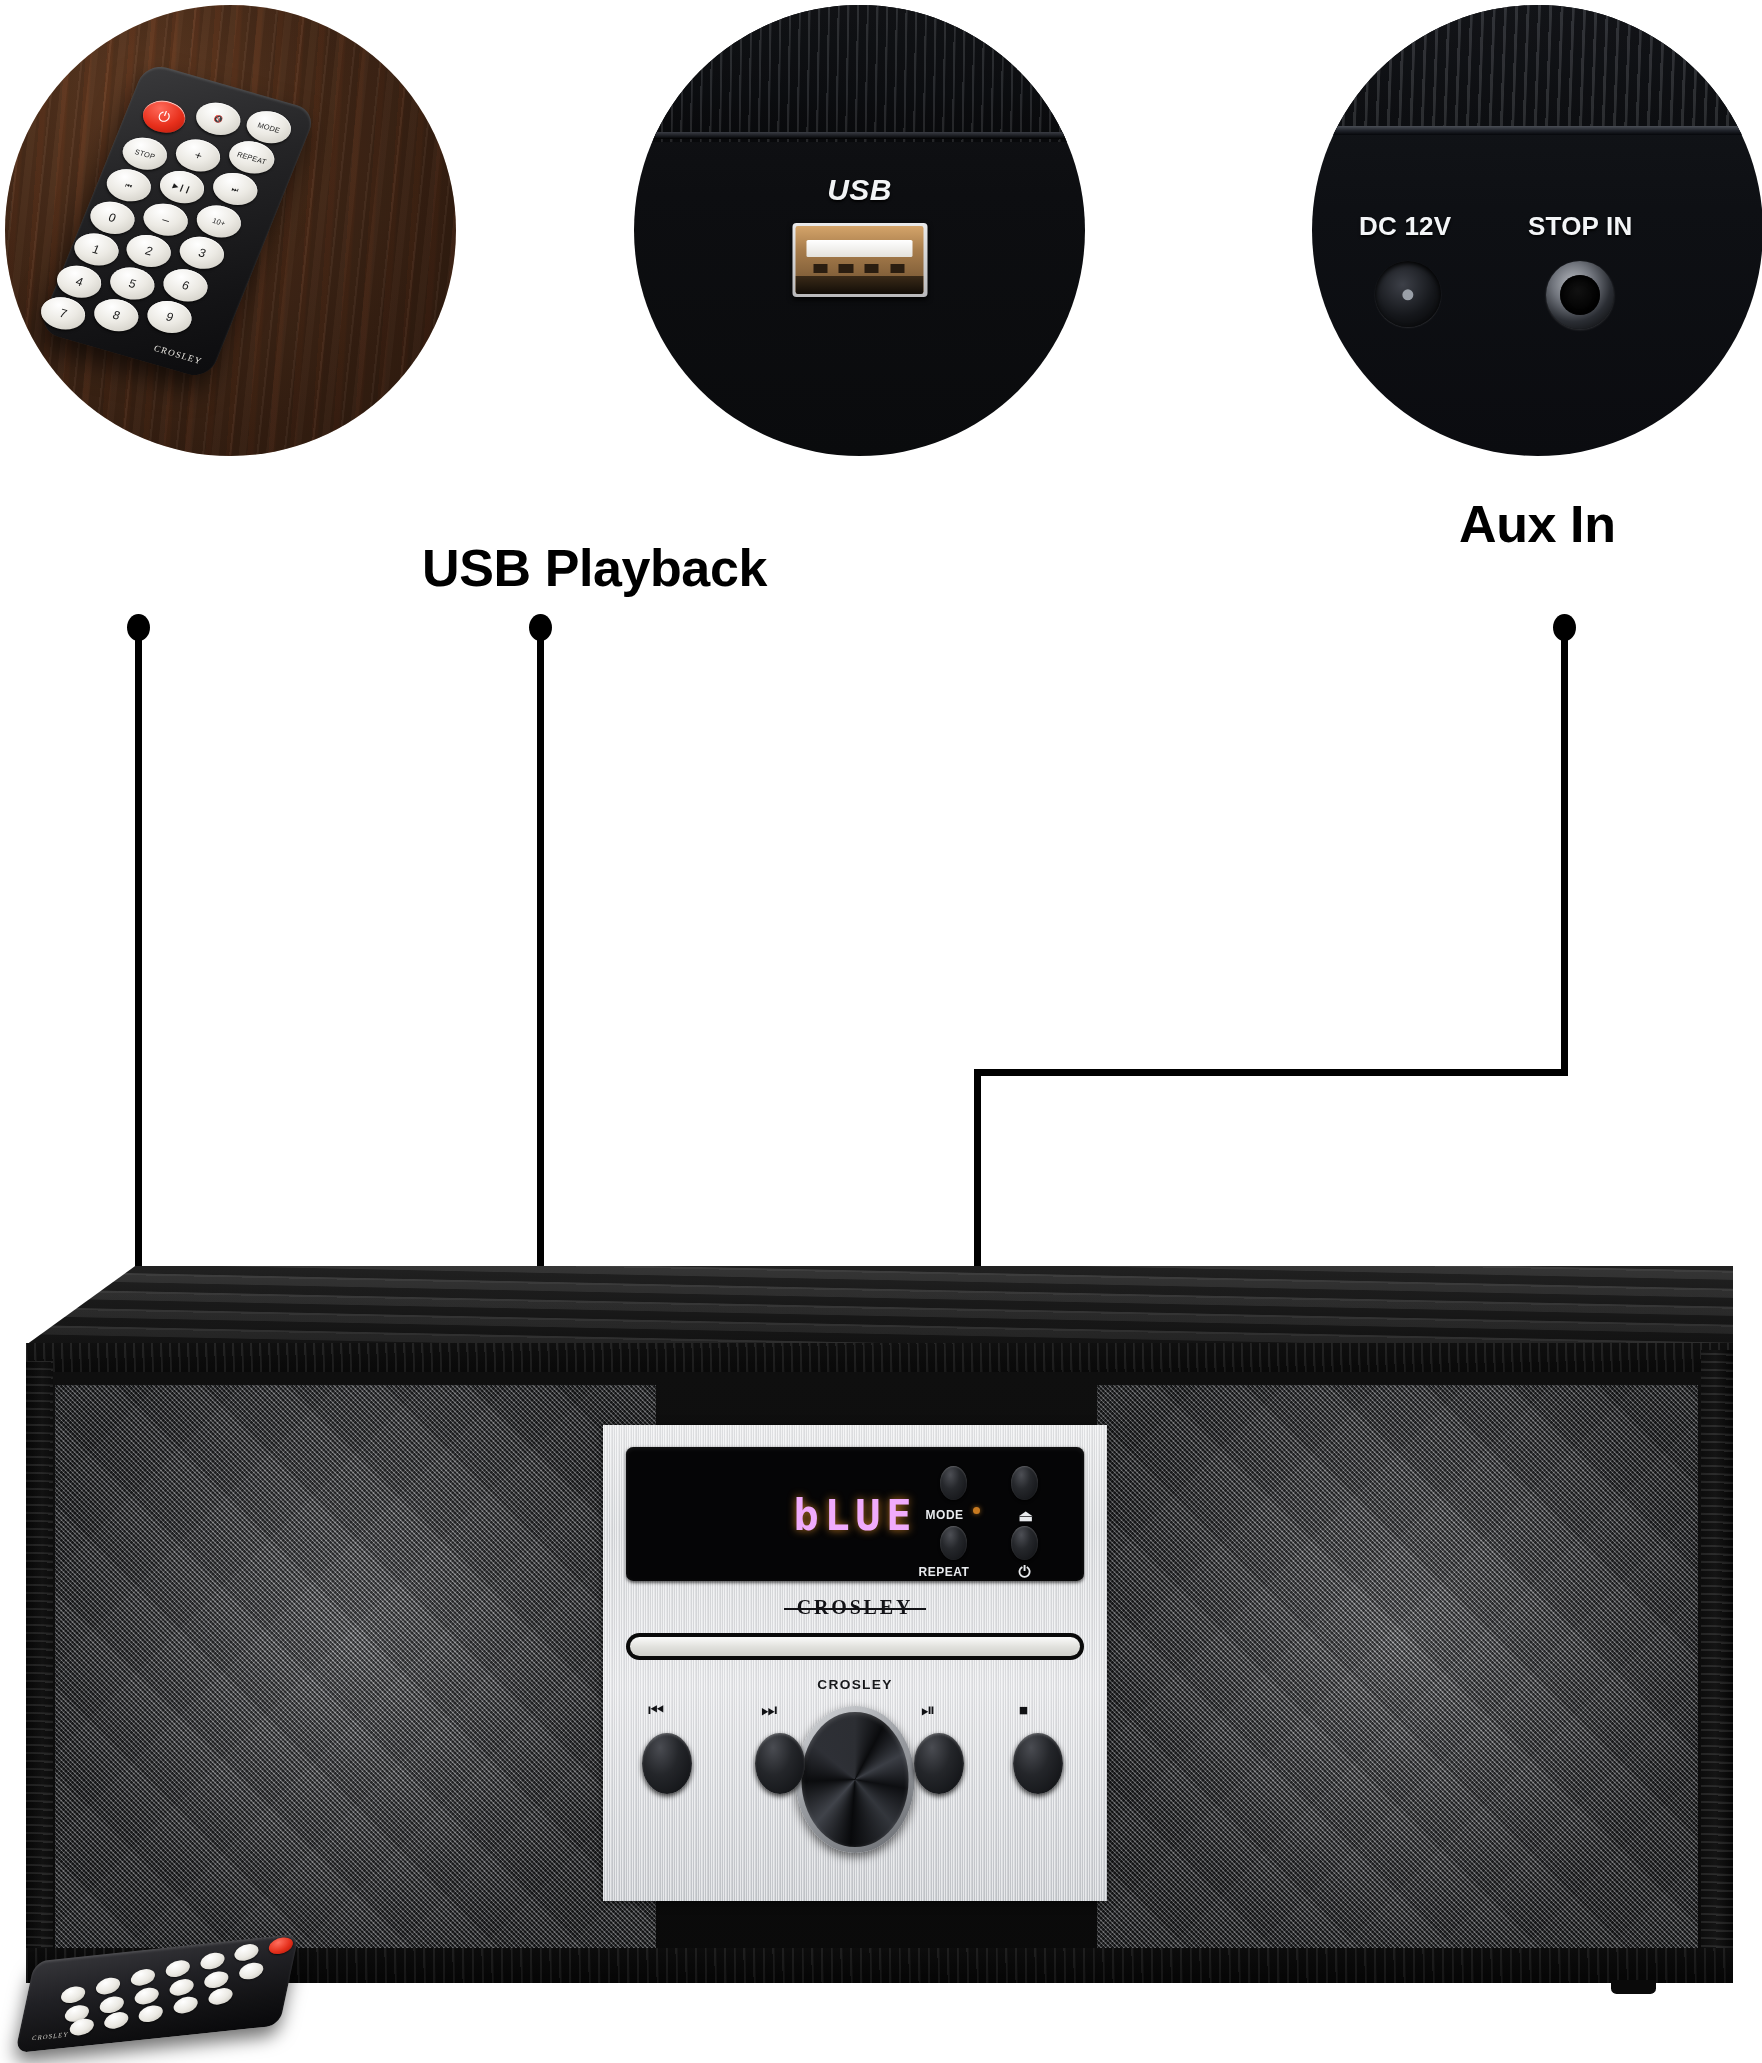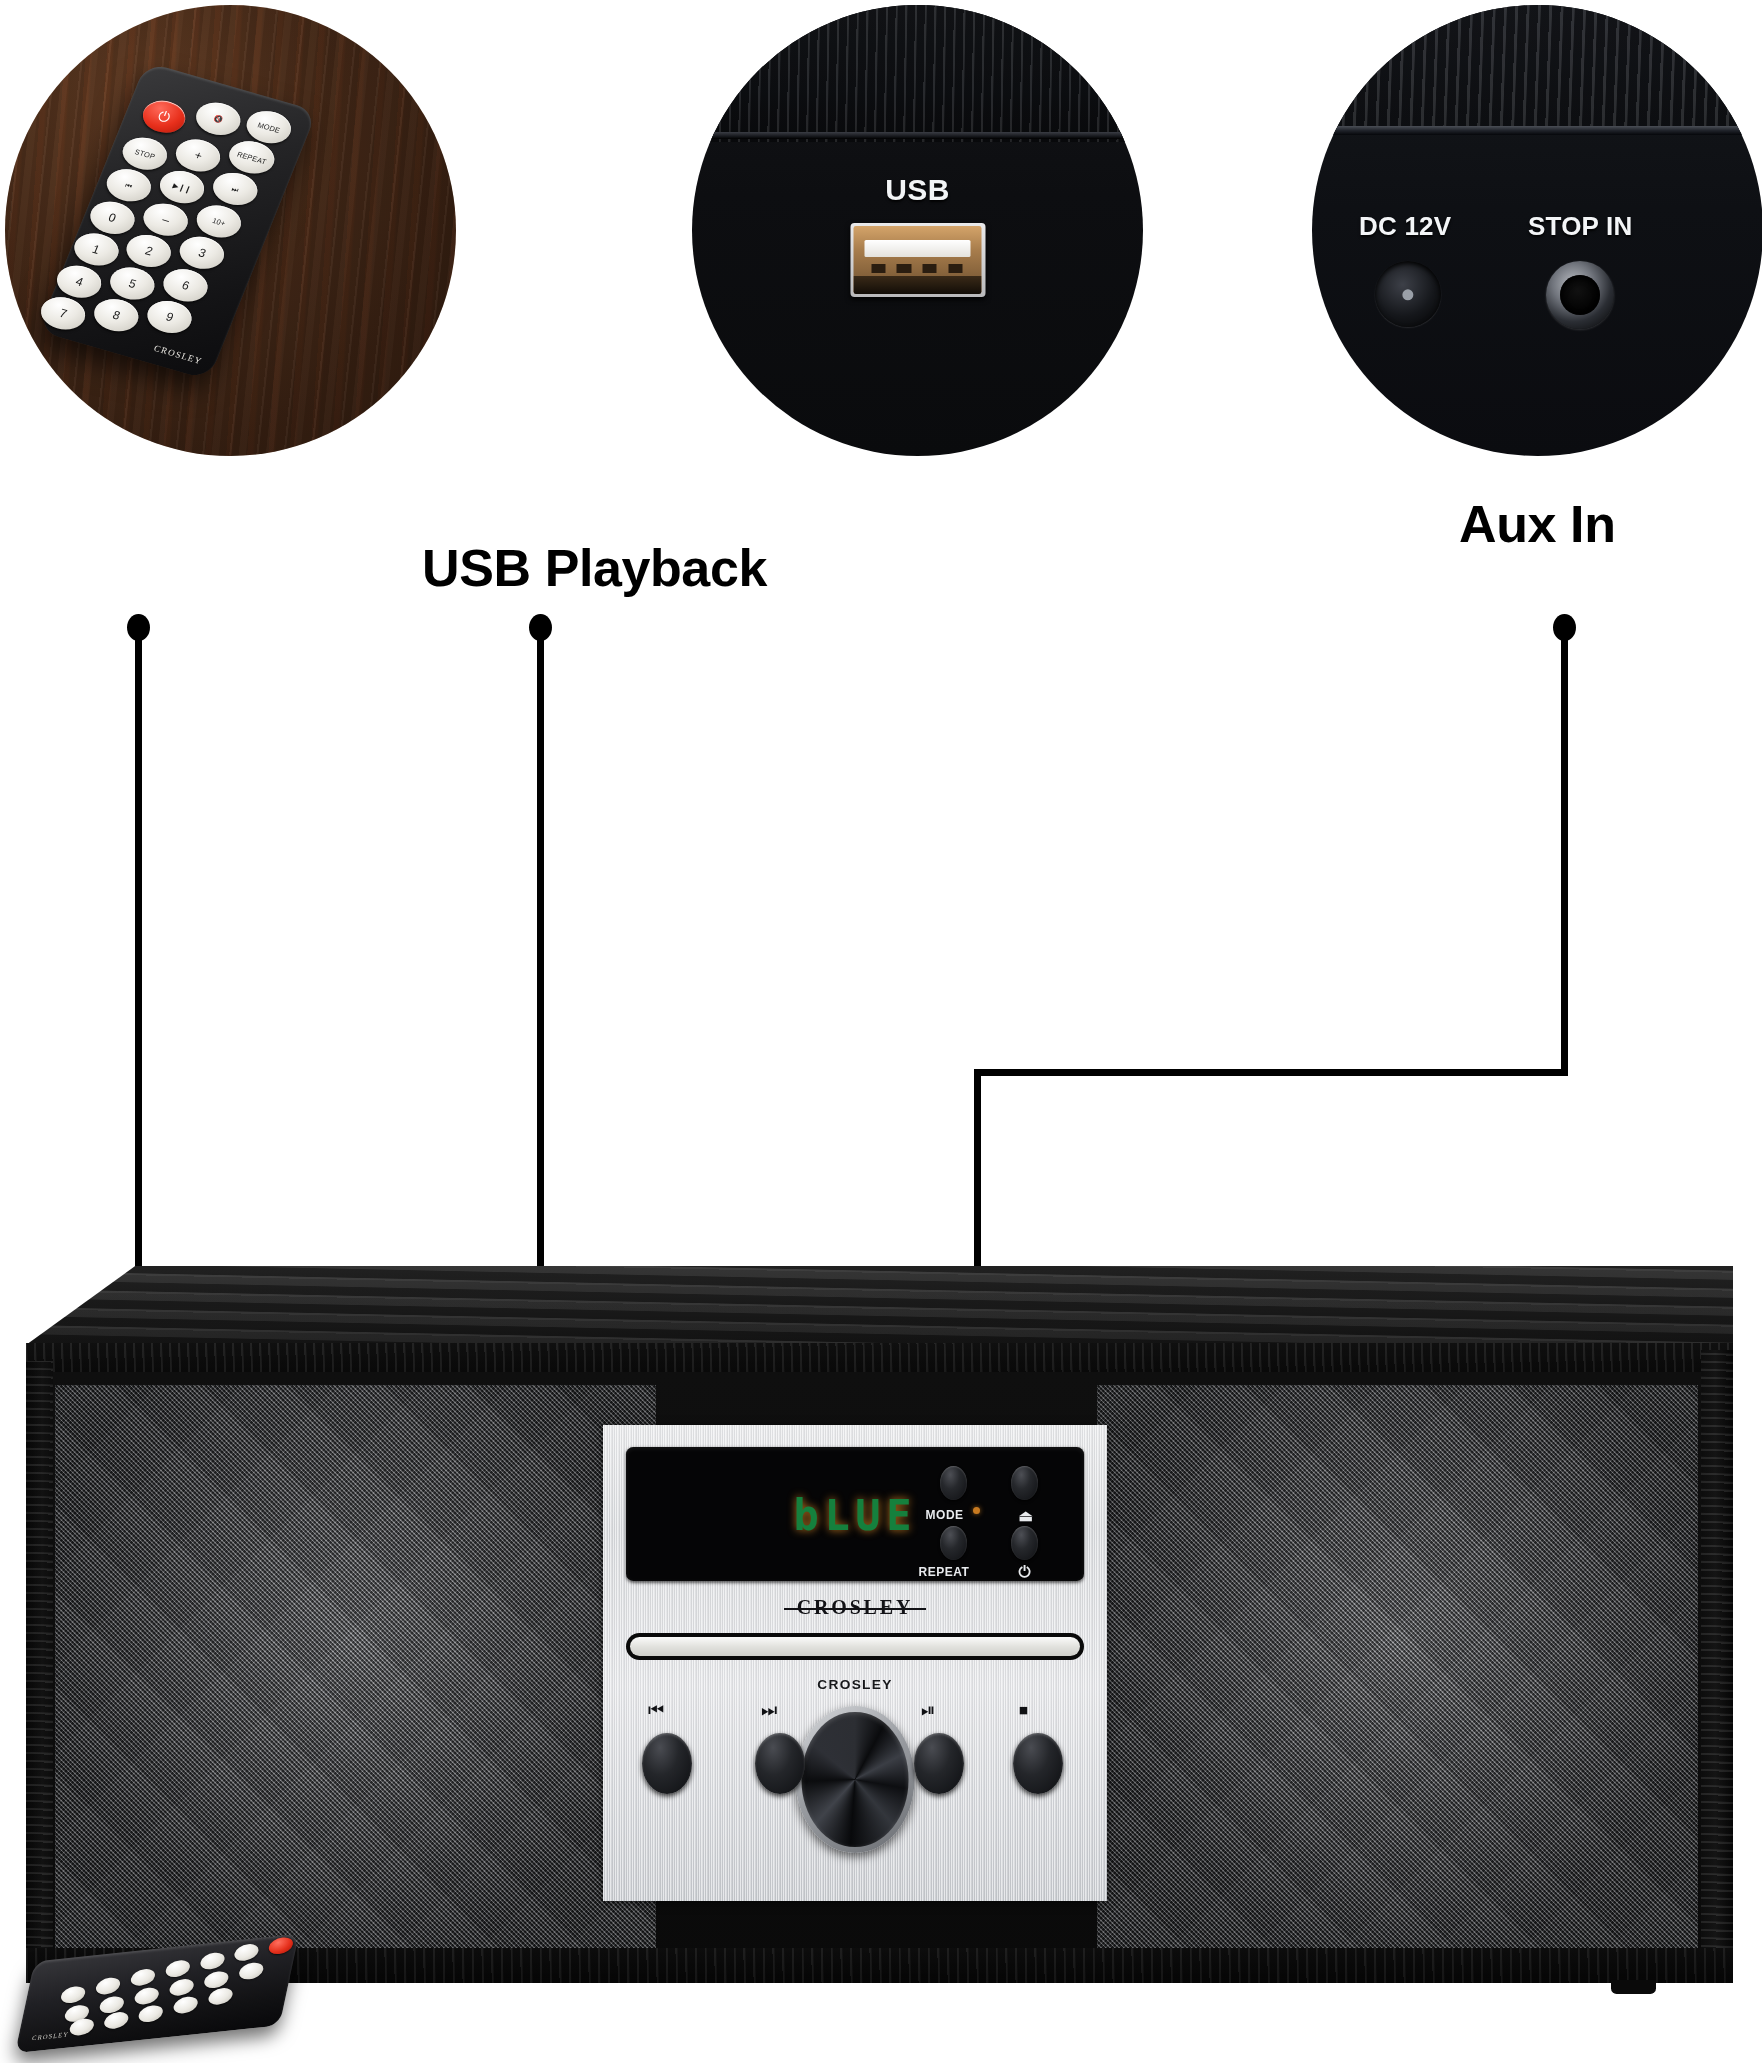--- a/index.html
+++ b/index.html
@@ -37,22 +37,22 @@
   .rb{position:absolute;border-radius:50%;
      background:radial-gradient(ellipse at 34% 28%,#ffffff 0%,#eceae4 48%,#c9c6bd 100%);
      box-shadow:0 1.6px 2.4px rgba(0,0,0,.65), inset 0 0.8px 0.8px rgba(255,255,255,.9);
      font-size:12px;color:#1b1b1b;display:flex;align-items:center;justify-content:center;
      font-family:"Liberation Sans",sans-serif;}
   .rb.pwr{background:radial-gradient(ellipse at 34% 28%,#ff6a5a 0%,#e8301c 55%,#b21708 100%);
      color:#fff;}
   .rb.tiny{font-size:7.3px;letter-spacing:0.2px;}
 
   
-  .c-usb{left:692px;top:4.8px;width:451px;height:451px;
-    background:linear-gradient(180deg,#131417 0%,#0d0e11 42%,#0a0b0d 100%);}
+  .c-usb{left:634px;top:4.8px;width:451px;height:451px;
+    background:linear-gradient(180deg,#131417 0%,#0d0e11 42%,#0a0b0d 100%);font-style:italic;}
   .usb-topwood{position:absolute;left:0;top:0;width:100%;height:137px;
     background:linear-gradient(180deg,#16181c 0%,#101216 60%,#0b0c0f 100%);}
   .usb-topwood:after{content:"";position:absolute;inset:0;
     background:repeating-linear-gradient(91deg,
       rgba(255,255,255,.10) 0px, rgba(255,255,255,.10) 1.6px,
       rgba(0,0,0,.25) 2.4px, rgba(0,0,0,.25) 9.7px);}
   .usb-seam{position:absolute;left:0;top:127px;width:100%;height:7.3px;
     background:linear-gradient(180deg,#3a3d44 0%,#1a1c21 55%,#000 100%);}
   .usb-label{position:absolute;top:168px;left:0;width:100%;text-align:center;
     color:#f2f4f6;font-size:30px;font-weight:700;letter-spacing:0.4px;
@@ -169,21 +169,21 @@
   .faceplate:before{content:"";position:absolute;inset:0;
      background:repeating-linear-gradient(90deg,
        rgba(255,255,255,.55) 0px, rgba(255,255,255,.55) 0.8px,
        rgba(0,0,0,.05) 1.6px, rgba(0,0,0,.05) 2.4px);}
   .fp-inner{position:absolute;inset:0;}
 
   .lcdpanel{position:absolute;left:22.6px;top:22px;width:458px;height:134px;
      border-radius:7.3px;background:#050506;
      box-shadow:inset 0 1.6px 4.8px rgba(255,255,255,.08), 0 1.6px 3.2px rgba(0,0,0,.6);}
   .lcdtext{position:absolute;left:168px;top:44px;font-size:42px;letter-spacing:5.6px;
-     color:#15803d;font-family:"DejaVu Sans Mono",monospace;font-weight:700;
+     color:#f0abfc;font-family:"DejaVu Sans Mono",monospace;font-weight:700;
      text-shadow:0 0 8px rgba(245,154,40,.75);}
   .lcddot{position:absolute;left:347px;top:60px;width:7.3px;height:7.3px;border-radius:50%;
      background:#c87a20;box-shadow:0 0 4.8px rgba(245,154,40,.6);}
 
   .pbtn{position:absolute;width:27px;height:34px;border-radius:50%;
      background:radial-gradient(ellipse at 38% 26%,#4d4f55 0%,#26282c 40%,#0d0e11 100%);
      box-shadow:0 1.6px 2.4px rgba(0,0,0,.8), inset 0 0.8px 1.6px rgba(255,255,255,.25);}
   .plabel{position:absolute;color:#e9ebee;font-size:12px;font-weight:600;
      letter-spacing:0.5px;white-space:nowrap;}
 

